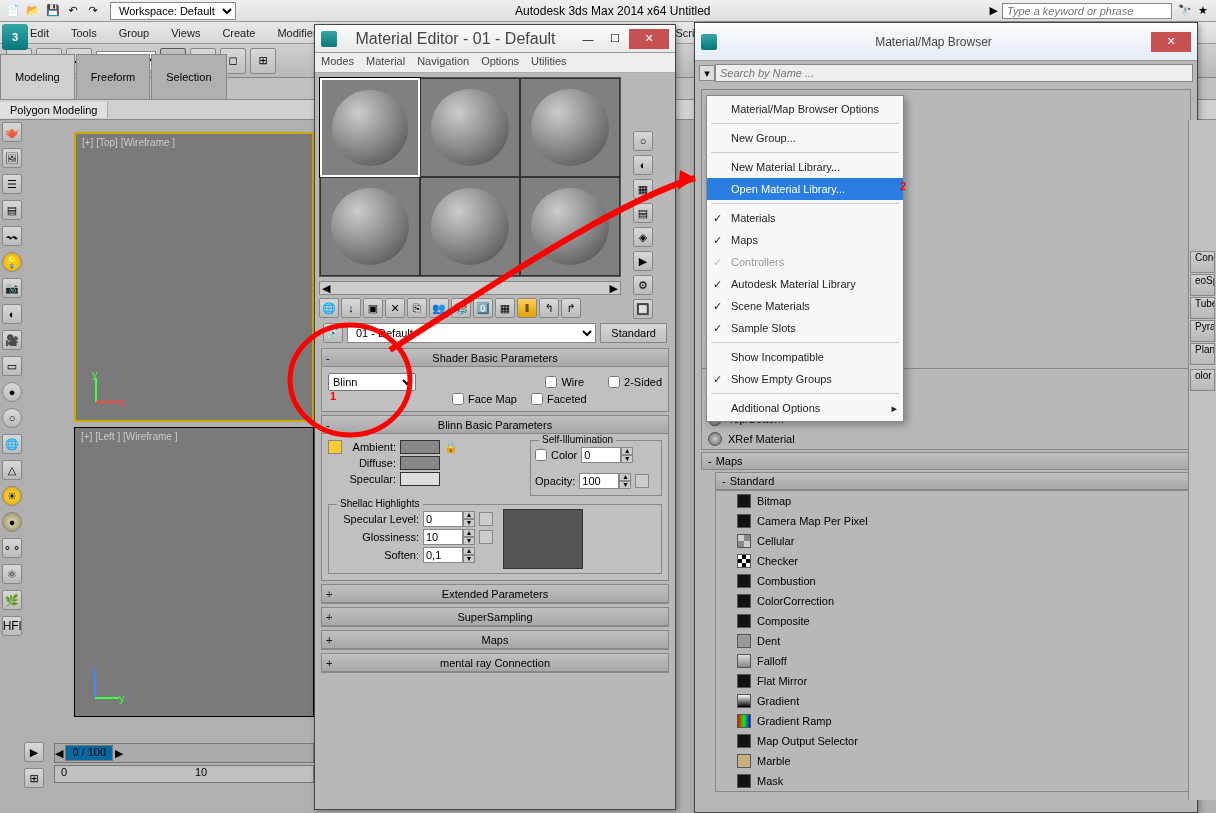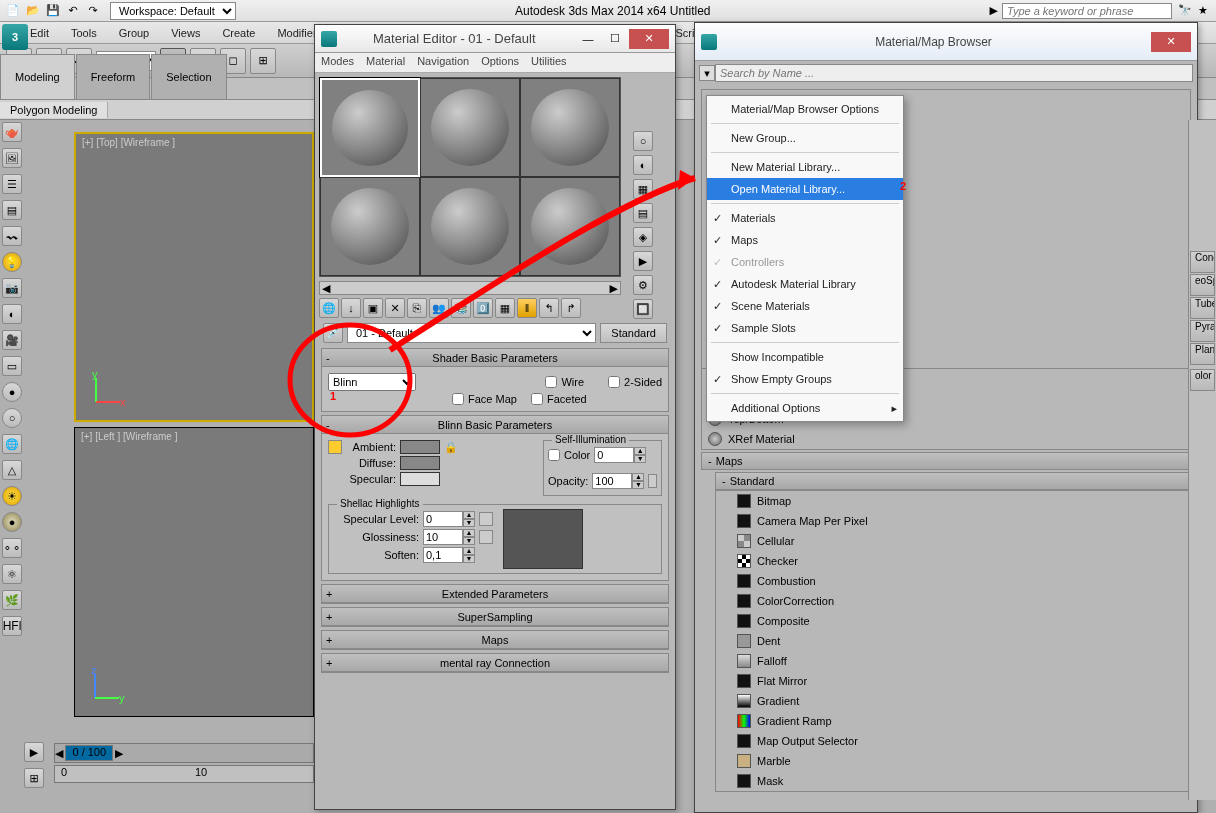--- a/index.html
+++ b/index.html
@@ -42,21 +42,21 @@
   .viewport-area { position: absolute; left: 54px; top: 122px; width: 260px; height: 610px; }
   .viewport { background: #7a7a7a; border: 1px solid #000; position: absolute; }
   .viewport.top { left:20px; top:10px; width: 240px; height: 290px; border: 2px solid #ccaa00; }
   .viewport.left { left:20px; top: 305px; width: 240px; height: 290px; }
   .viewport .label { color: #ccc; font-size: 10px; padding: 3px 6px; }
   .axis-gizmo { position: absolute; left: 12px; bottom: 10px; width: 40px; height: 40px; }
   
   
   .mat-editor { position: absolute; left: 314px; top: 24px; width: 362px; height: 786px; background: #b8b8b8; border: 1px solid #444; box-shadow: 2px 2px 6px rgba(0,0,0,.3); }
   .me-title { height: 28px; background: linear-gradient(#fdfdfd,#e8e8e8); display: flex; align-items: center; padding: 0 6px; border-bottom: 1px solid #999; }
-  .me-title .txt { flex: 1; color: #444; font-size: 13px; padding-left: 36px; }
+  .me-title .txt { flex: 1; text-align: center; color: #444; font-size: 16px; }
   .win-btn { width: 26px; height: 20px; display:flex; align-items:center; justify-content:center; margin-left:1px; }
   .win-close { background: #c75050; color: #fff; width: 40px; }
   .me-menu { height: 20px; padding: 2px 6px; display: flex; gap: 12px; color: #444; background:#eee; border-bottom:1px solid #aaa; }
   
   .sample-grid { margin: 4px; border: 1px solid #555; background: #888; display: grid; grid-template-columns: repeat(3, 1fr); grid-template-rows: repeat(2, 1fr); width: 302px; height: 200px; }
   .sample { border: 1px solid #333; background: #808080; position: relative; }
   .sample.sel { border: 2px solid #fff; outline: 1px solid #000; }
   .sphere { position: absolute; left: 10%; top: 10%; width: 80%; height: 80%; border-radius: 50%; background: radial-gradient(circle at 35% 30%, #ccc, #888 50%, #444); }
   .sample-side { position: absolute; left: 316px; top: 52px; width: 36px; display:flex; flex-direction:column; gap:4px; padding:2px; }
   .sample-hscroll { height: 14px; background: #ccc; border: 1px solid #888; display:flex; justify-content:space-between; align-items:center; padding:0 2px; width: 302px; margin: 0 4px;}
@@ -349,21 +349,21 @@
               <div style="width:14px"></div>
               <span style="width:50px;text-align:right">Diffuse:</span>
               <div class="color-swatch"></div>
             </div>
           <div class="form-row">
               <div style="width:14px"></div>
               <span style="width:50px;text-align:right">Specular:</span>
               <div class="color-swatch" style="background:#ddd;"></div>
             </div>
         </div>
-        <div class="group-box" style="width:119px;">
+        <div class="group-box" style="width:132px;">
           <div class="legend">Self-Illumination</div>
           <div class="form-row">
               <input type="checkbox" style="">
               <span>Color</span>
             <div class="spinner">
                 <input value="0" style="">
                 <div class="arrows">
                   <div>▲</div>
                   <div>▼</div>
                 </div>

